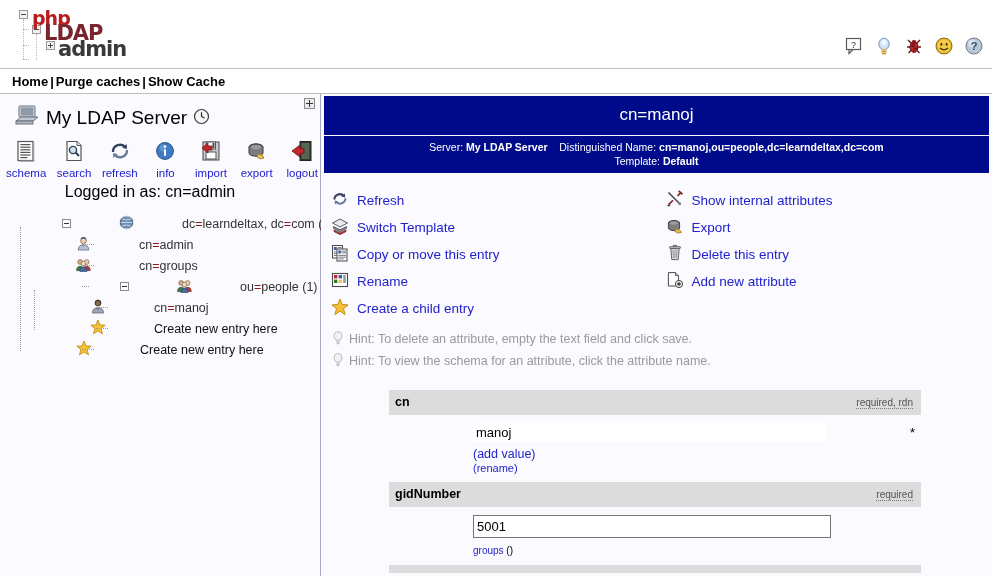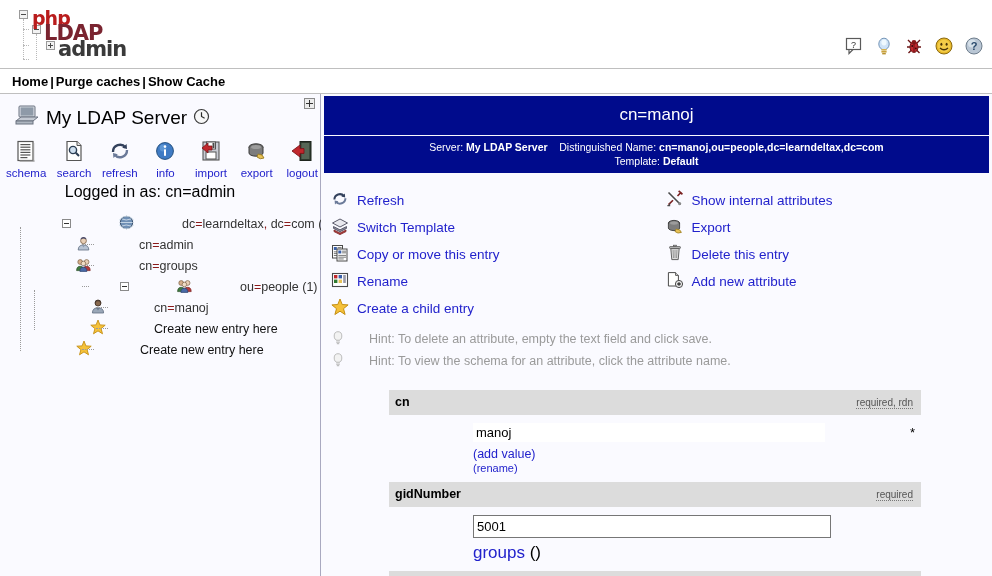--- a/index.html
+++ b/index.html
@@ -241,21 +241,21 @@
     padding-left: 4px;
   }
   .act .lab {
     color: #2222cc;
     font-size: 13.5px;
     text-decoration: none;
   }
   .hint {
     display: flex;
     align-items: center;
-    gap: 24px;
+    gap: 4px;
     height: 22px;
     padding-left: 10px;
     color: #9a9a9a;
     font-size: 12.5px;
   }
   .hints { margin-top: 6px; }
 
   
   .attrs { margin: 18px 0 0 68px; width: 532px; }
   .attr-head {
@@ -299,21 +299,21 @@
     font-size: 13px;
     color: #000;
     padding: 3px 3px;
     outline: none;
     box-sizing: border-box;
   }
   .sublinks { margin-top: 5px; }
   .sublinks a { color: #2222cc; text-decoration: none; display: block; }
   .sublinks .add { font-size: 12.5px; }
   .sublinks .ren { font-size: 11px; margin-top: 1px; }
-  .sublinks .grp { font-size: 17px; text-align: right; }
+  .sublinks .grp { font-size: 10px; text-align: right; }
   .grp-paren { color: #000; }
   .req-star {
     position: absolute;
     right: 6px;
     top: 10px;
     font-size: 13px;
     color: #000;
   }
 </style>
 </head>

